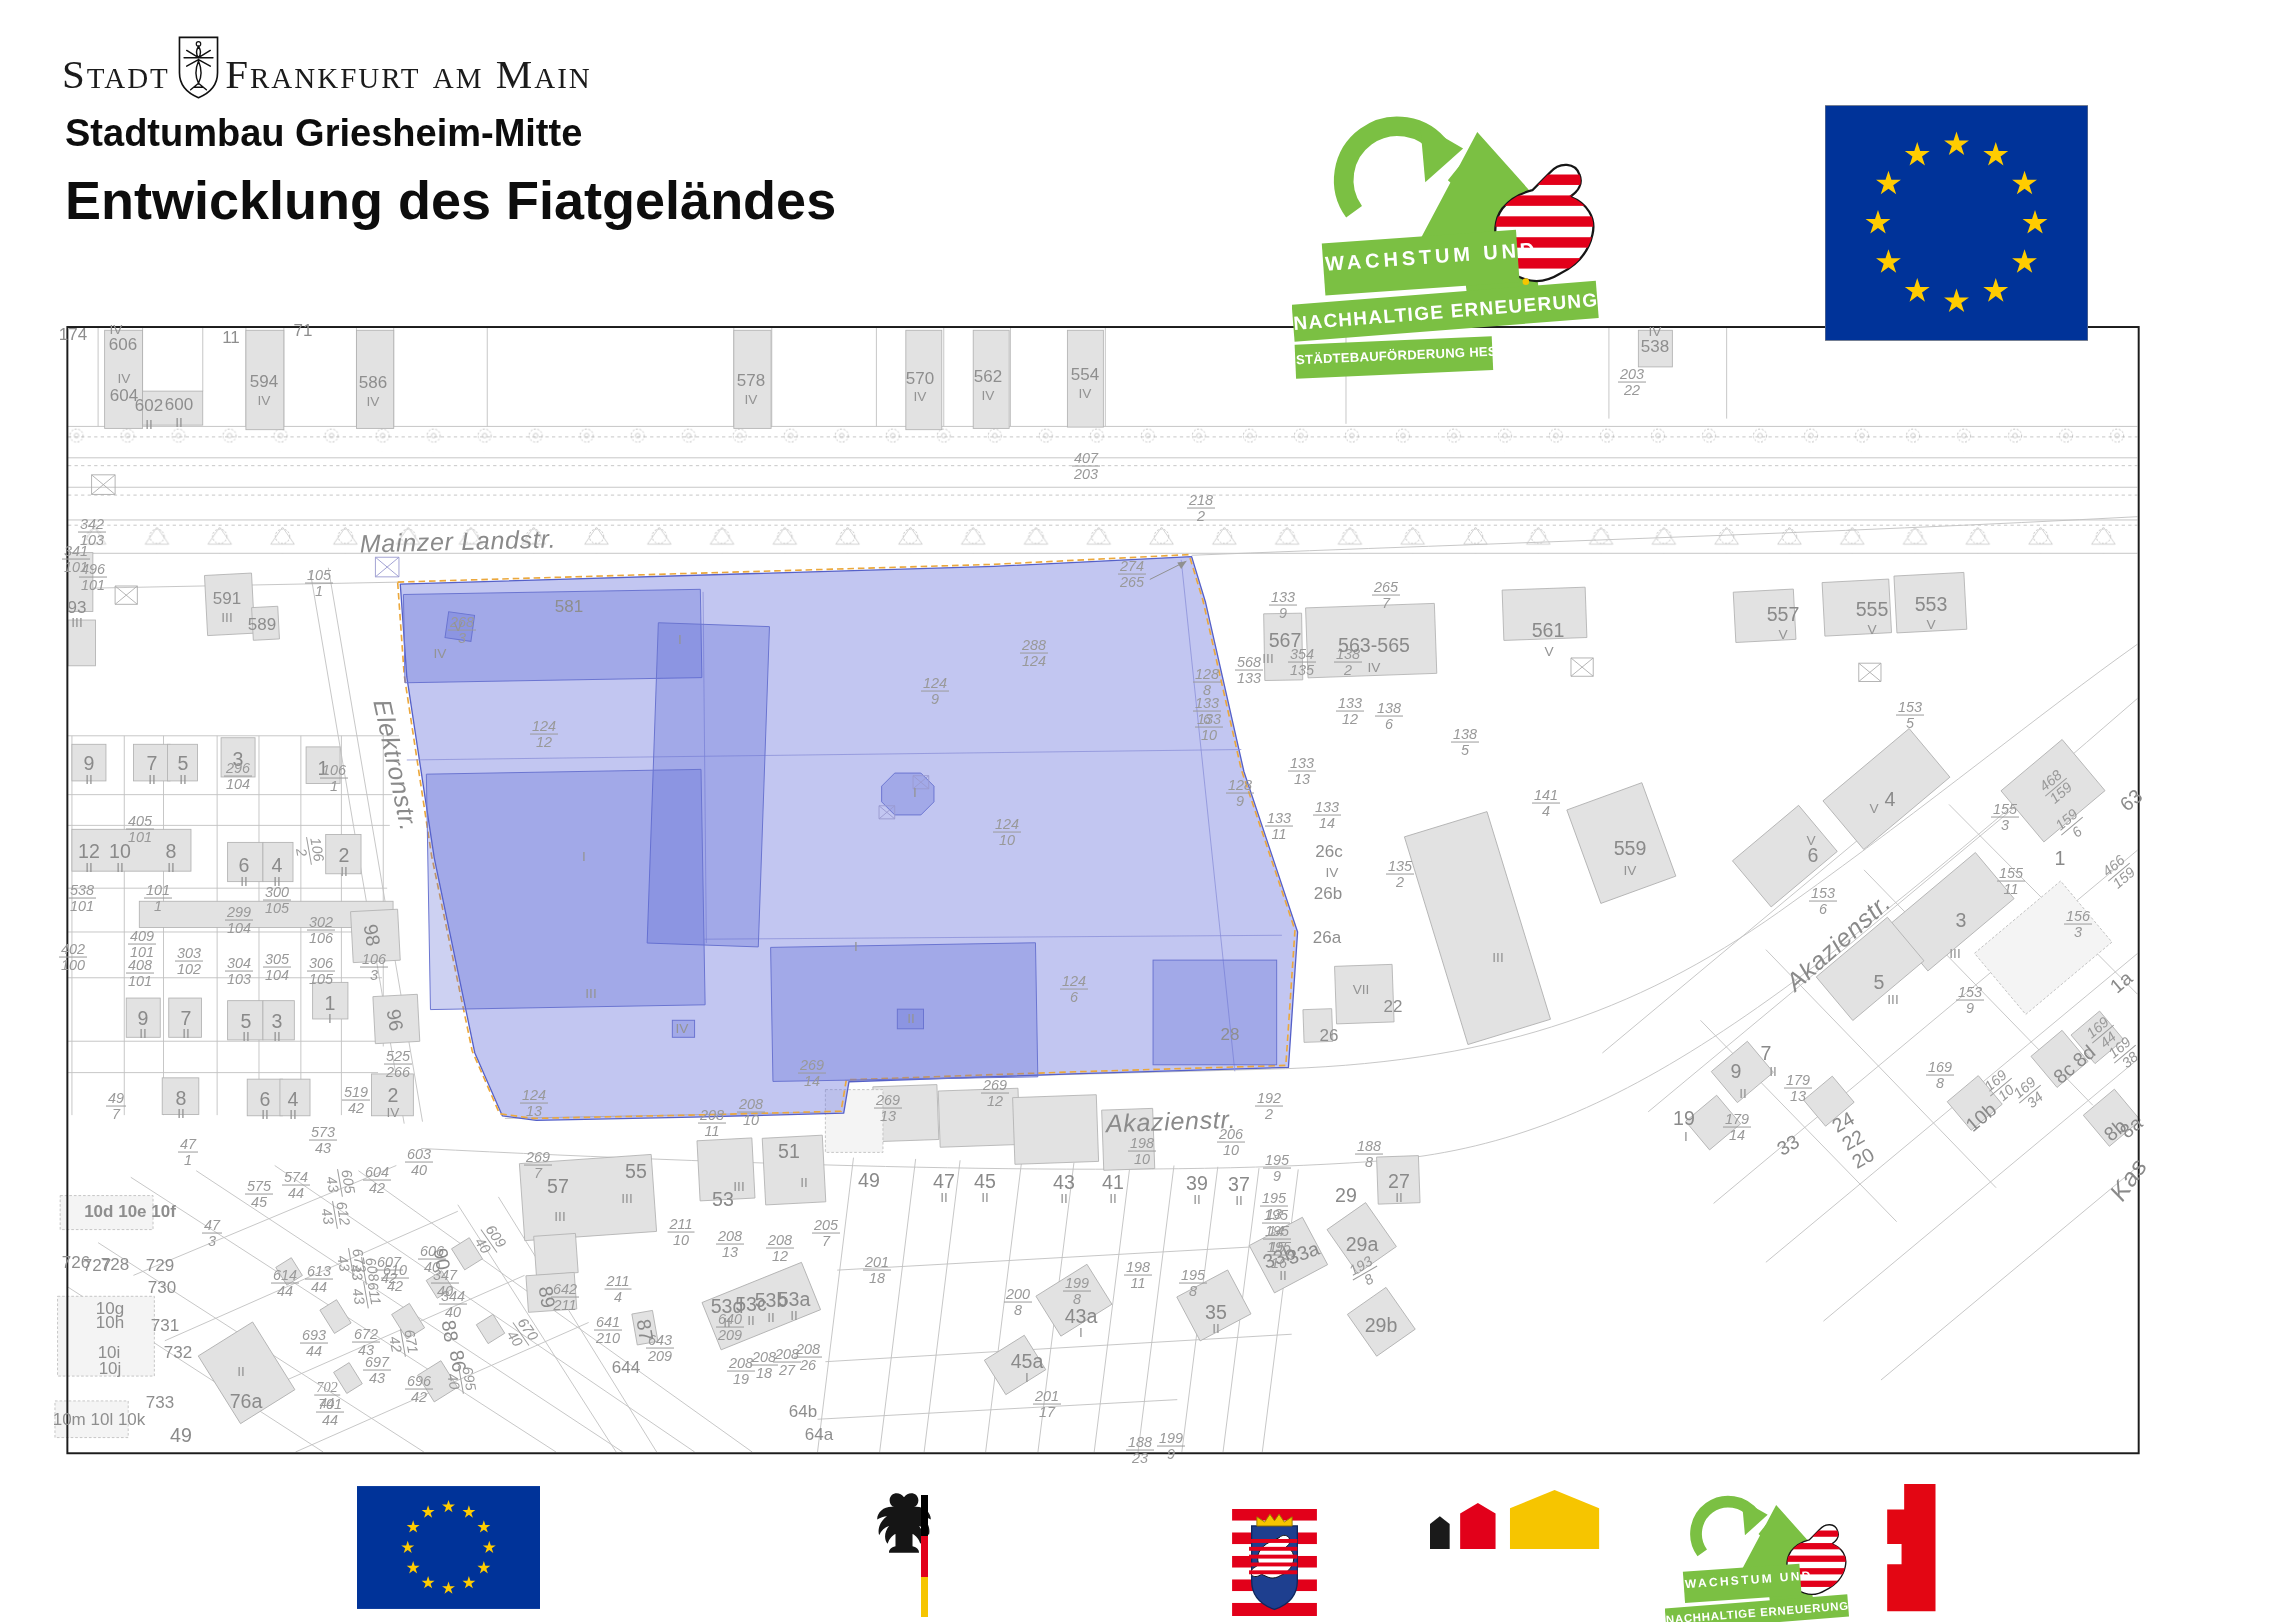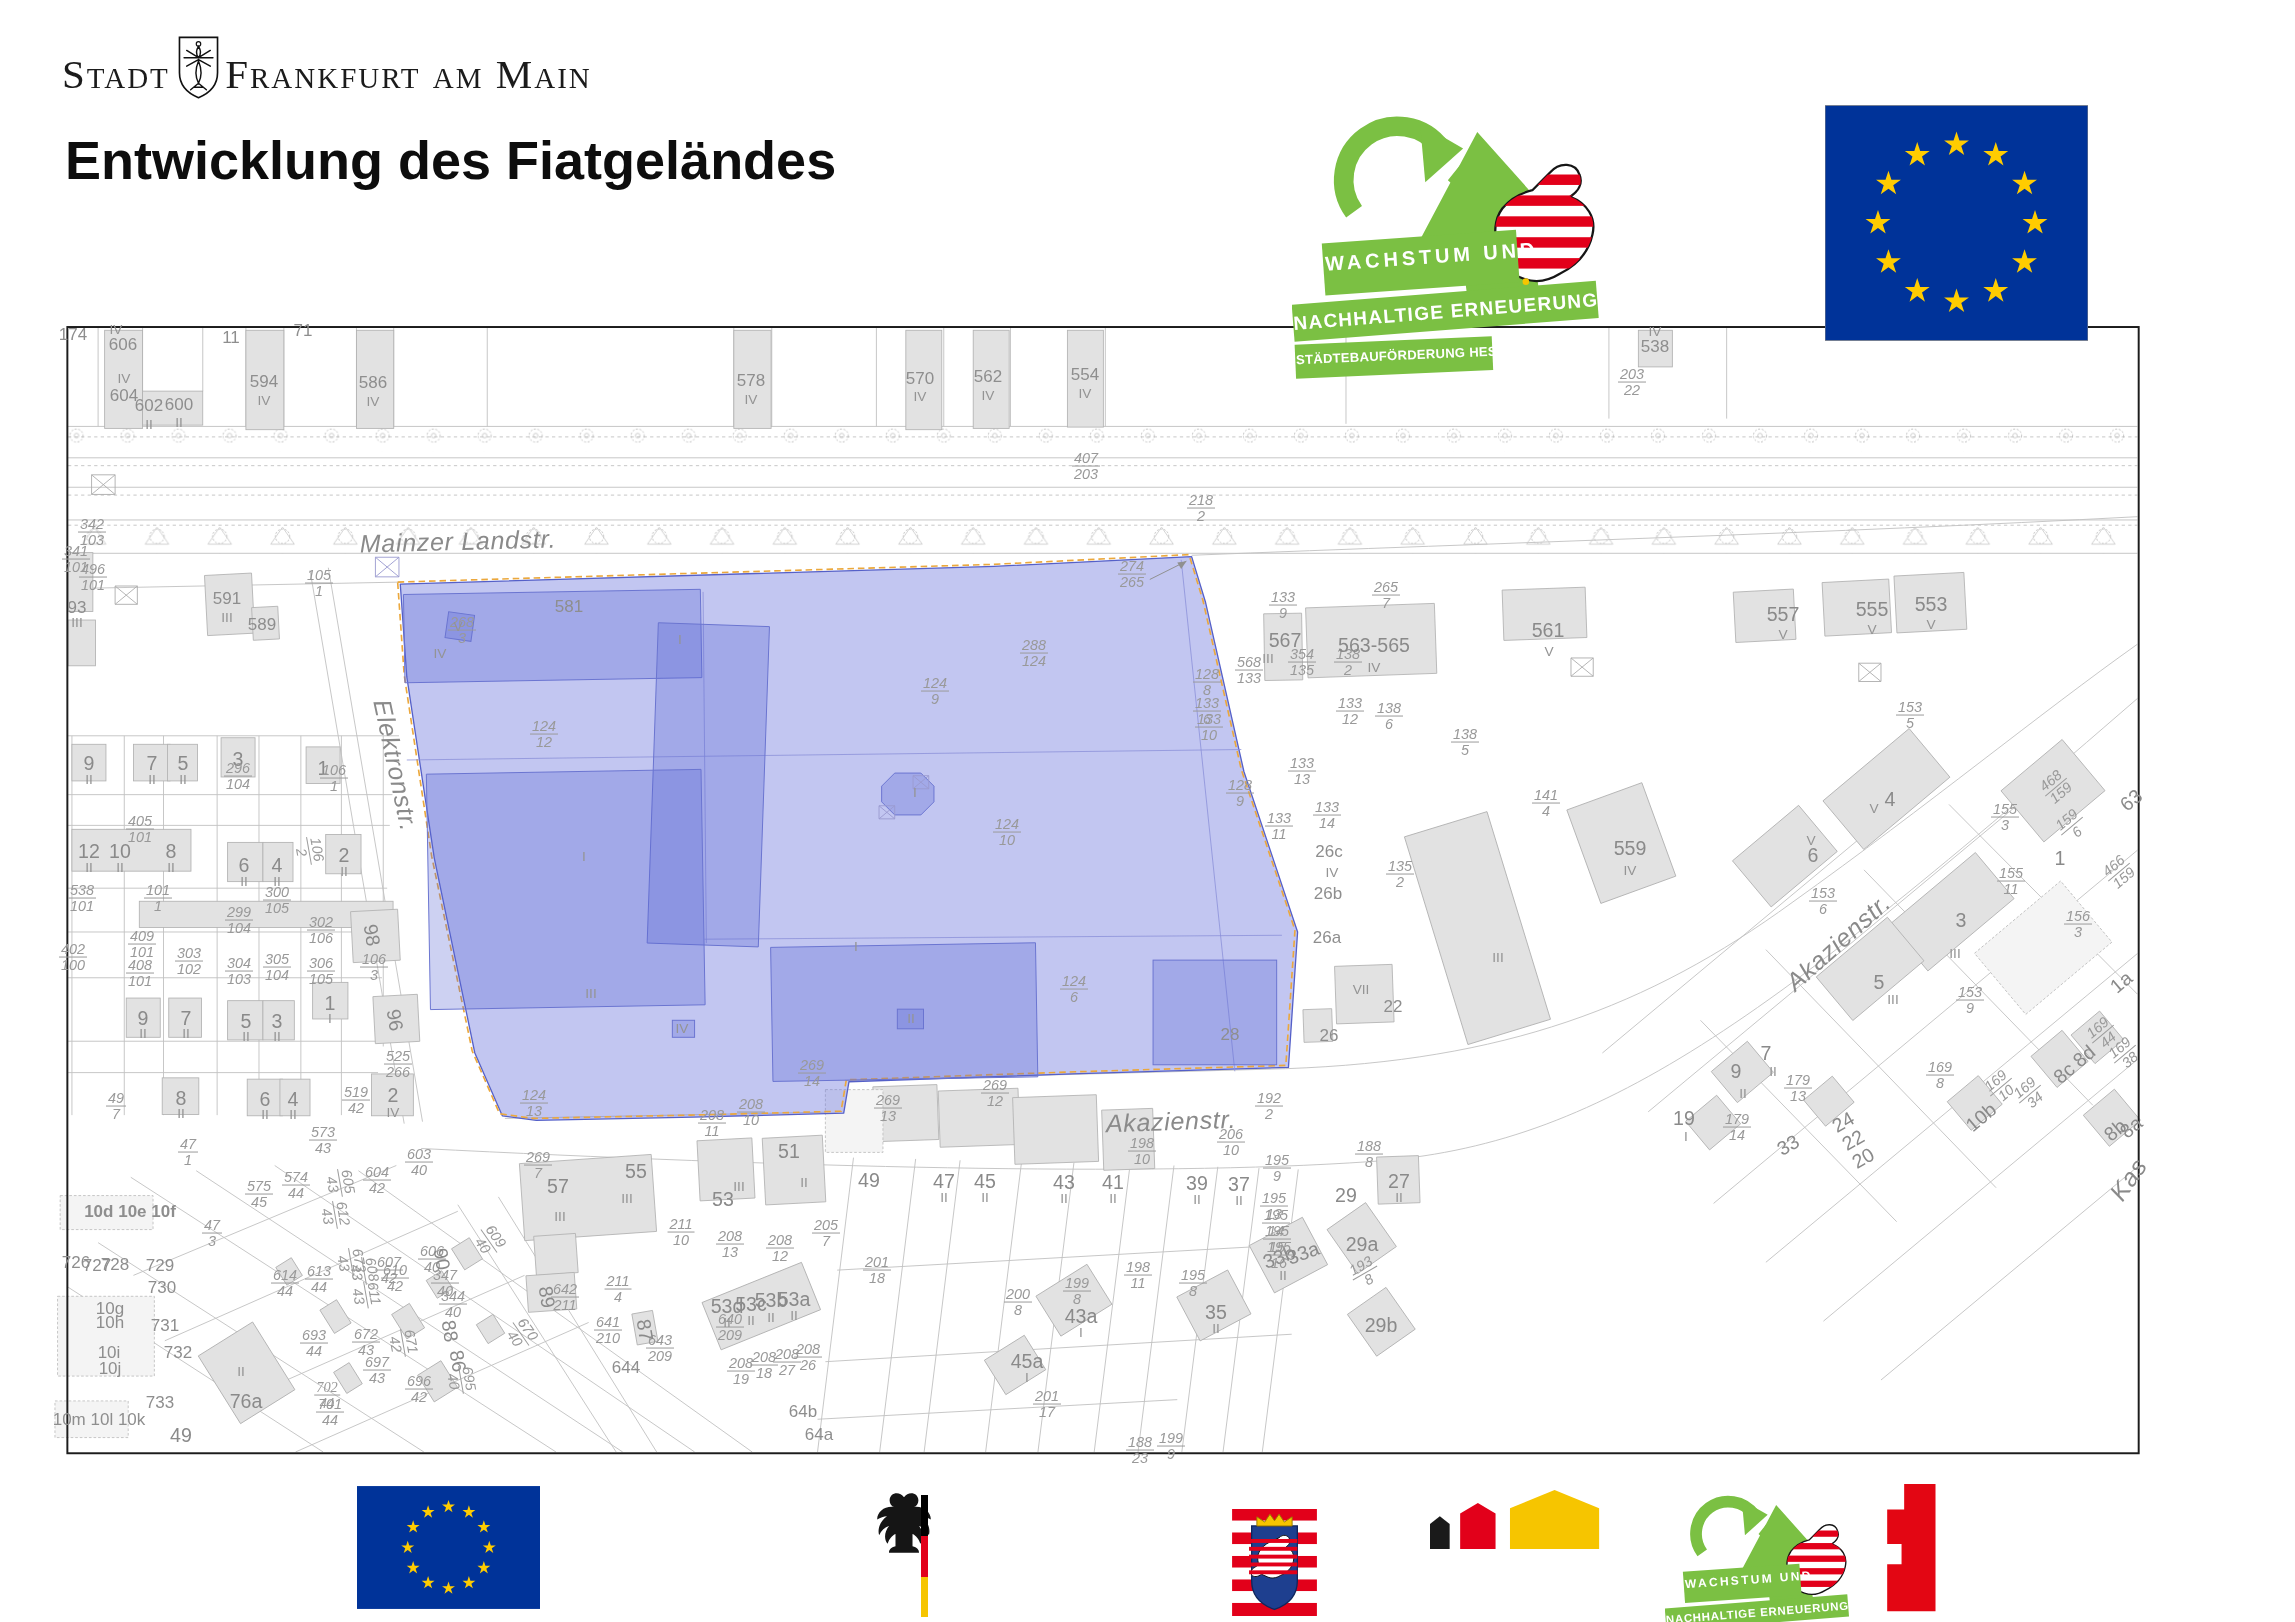--- a/index.html
+++ b/index.html
@@ -953,20 +953,21 @@
     <span class="word">Stadt</span>
     <svg width="41" height="63" viewBox="0 0 62 96">
       <path d="M2,2 H60 V56 Q60,82 31,94 Q2,82 2,56 Z" fill="#fff" stroke="#111" stroke-width="2.5"></path>
       <path d="M31,16 C27,22 27,28 31,33 C35,28 35,22 31,16 Z M31,33 L13,22 M31,33 L49,22 M31,33 L9,33 M31,33 L53,33 M31,36 L13,46 M31,36 L49,46 M31,38 C26,50 26,62 31,72 C36,62 36,50 31,38 Z M31,72 L19,82 M31,72 L43,82 M24,78 L38,78" fill="none" stroke="#111" stroke-width="2.2" stroke-linecap="round"></path>
       <circle cx="31" cy="12" r="3.4" fill="none" stroke="#111" stroke-width="1.8"></circle>
     </svg>
     <span class="word">Frankfurt am Main</span>
   </div>
 
   <div id="title-block">
+    <div id="subtitle">Stadtumbau Griesheim-Mitte</div>
     <div id="main-title">Entwicklung des Fiatgeländes</div>
   </div>
 
   <div class="glogo" id="glogo-header">
     <svg width="307" height="285" viewBox="0 0 470 435">
       <g fill="none" stroke="#7bc043" stroke-width="30">
         <path d="M95,175 A80,80 0 0,1 228,78"></path>
         <path d="M248,115 A80,80 0 0,1 138,252"></path>
       </g>
       <g fill="#7bc043">

